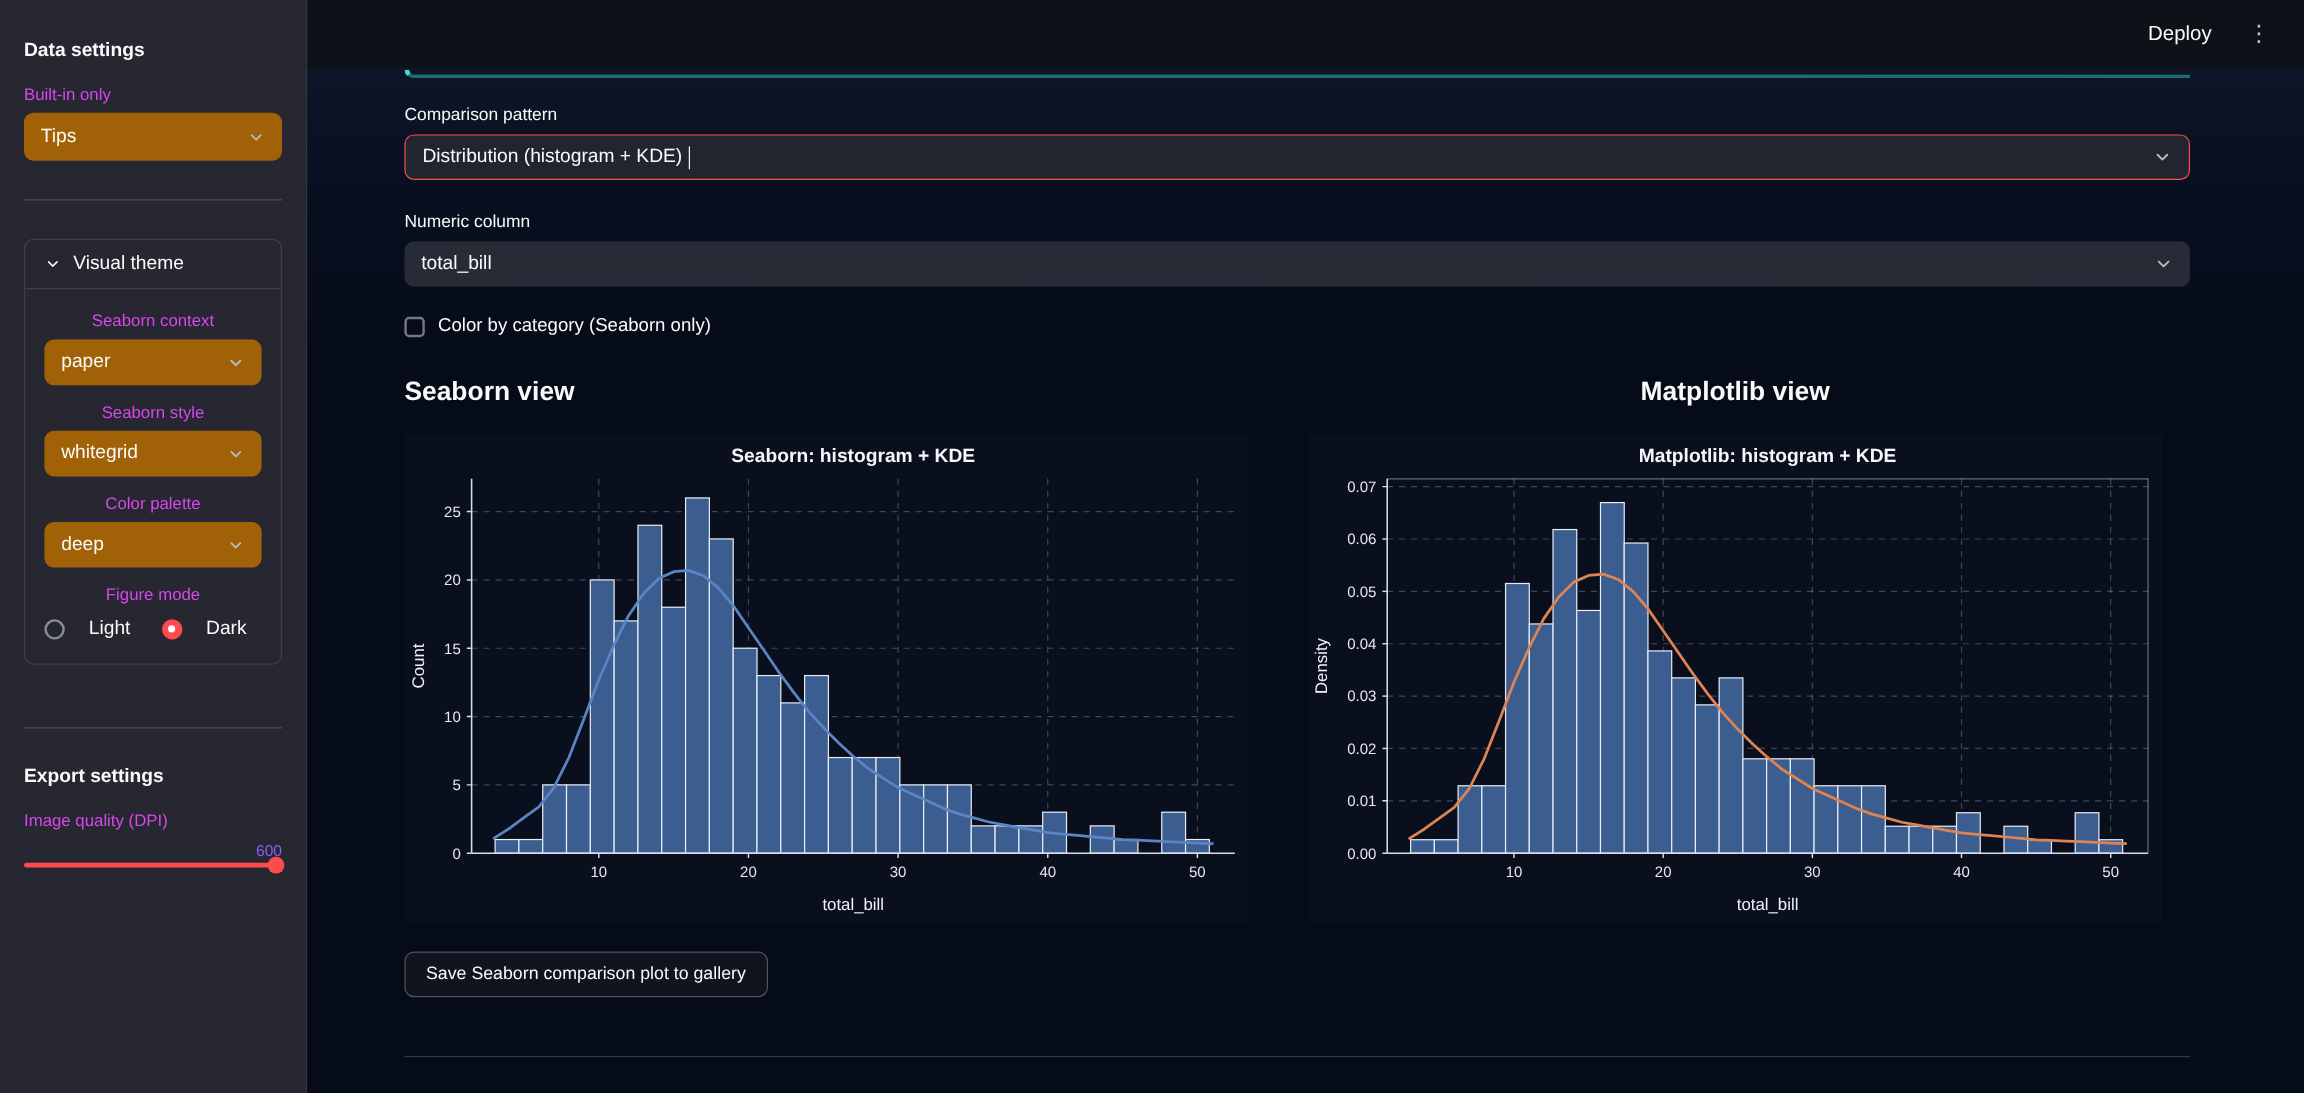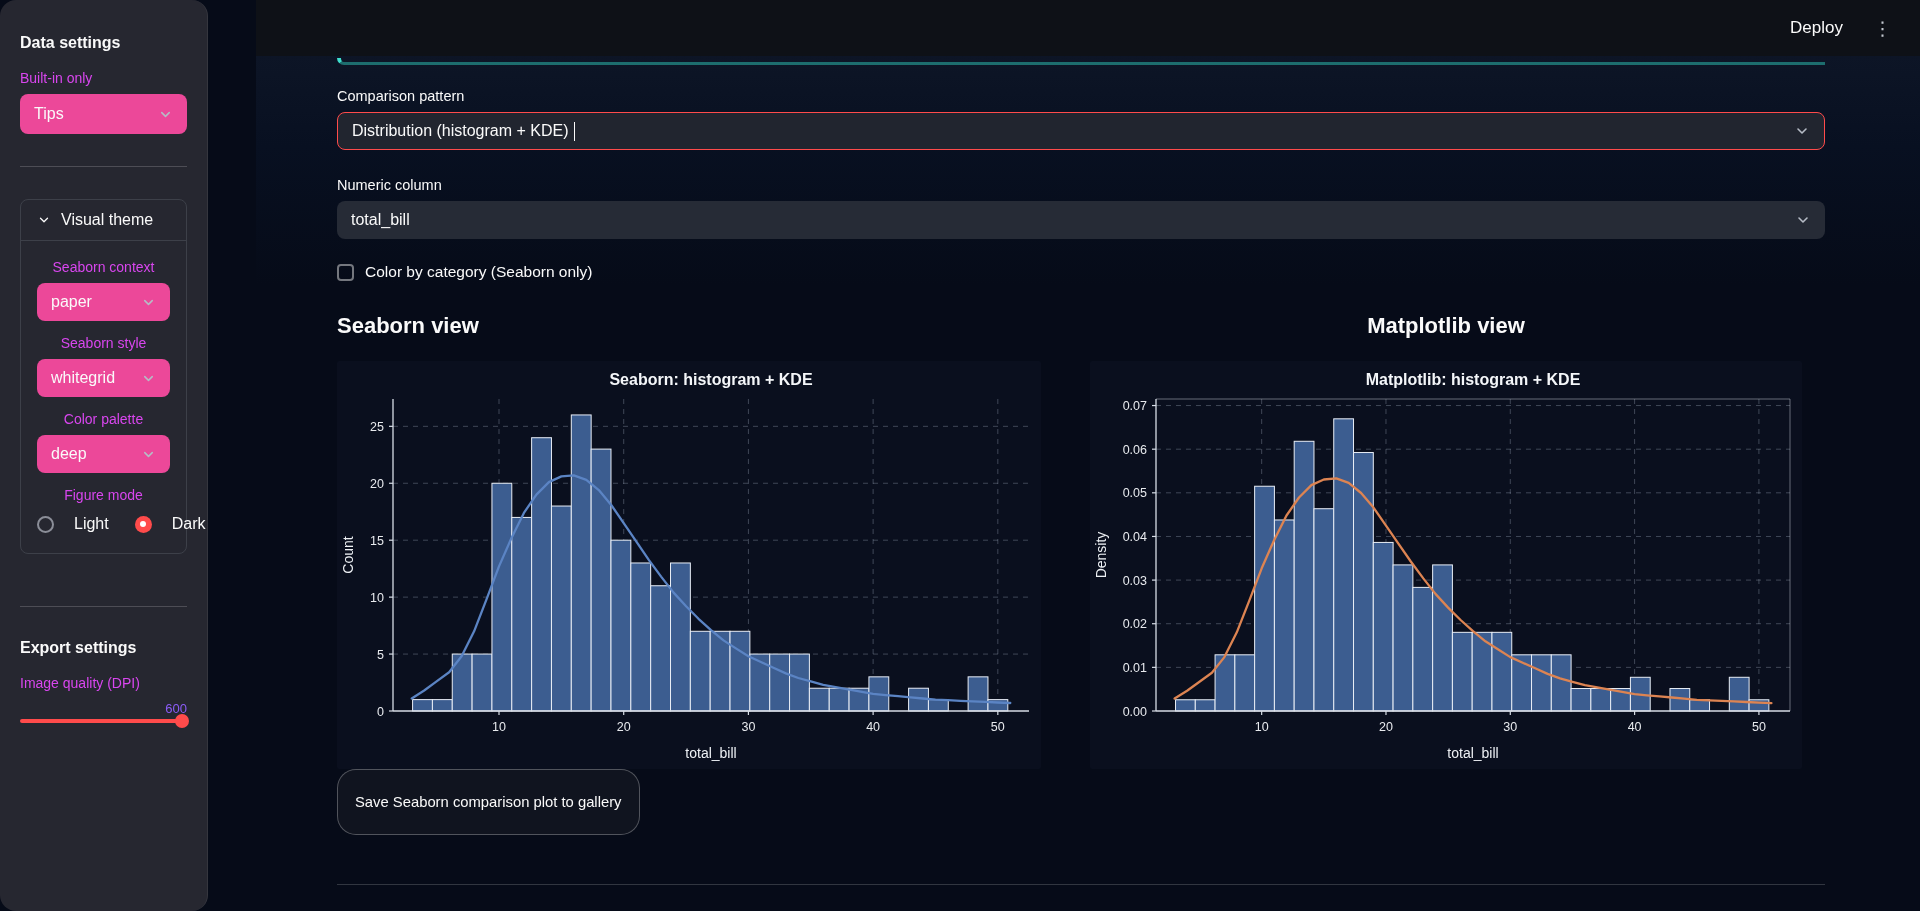--- a/index.html
+++ b/index.html
@@ -1,23 +1,23 @@
 <!DOCTYPE html>
 <html><head>
 <meta charset="utf-8">
 <style>
   html,body{margin:0;padding:0;background:#060b18;font-family:"Liberation Sans",sans-serif;color:#fafafa;}
   .canvas{position:relative;width:1920px;height:911px;overflow:hidden;background:#060b18;}
 
   
-  .sidebar{position:absolute;left:0;top:0;width:208px;height:911px;background:#262730;
-           border-right:1px solid rgba(255,255,255,.07);box-sizing:border-box;padding:34px 20px;z-index:3;border-radius:16px;}
+  .sidebar{position:absolute;left:0;top:0;width:256px;height:911px;background:#262730;
+           border-right:1px solid rgba(255,255,255,.07);box-sizing:border-box;padding:34px 20px;z-index:3;}
   .sb-title{font-size:16px;font-weight:bold;margin:0 0 18px 0;}
   .sb-label{font-size:14px;color:#d946ef;margin:0 0 8px 0;}
-  .sb-select{display:flex;align-items:center;justify-content:space-between;background:#ec4899;
+  .sb-select{display:flex;align-items:center;justify-content:space-between;background:#a16207;
              border-radius:8px;height:40px;padding:0 14px;font-size:16px;cursor:pointer;}
   .sb-select .chev{display:flex;align-items:center;}
   hr.sb-div{border:none;border-top:1px solid rgba(255,255,255,.18);margin:32px 0;}
   .expander{border:1px solid #3d4049;border-radius:8px;margin-top:2px;}
   .exp-head{display:flex;align-items:center;gap:10px;padding:11px 16px;font-size:16px;cursor:pointer;
             border-bottom:1px solid #3d4049;}
   .exp-body{padding:4px 16px 20px 16px;}
   .exp-body .sb-label{margin-top:14px;text-align:center;}
   .exp-body .sb-select{height:38px;}
   .radio-row{display:flex;gap:26px;margin-top:12px;align-items:center;}
@@ -52,22 +52,22 @@
   .text-cursor{display:inline-block;width:1.5px;height:19px;background:#fafafa;margin-left:5px;vertical-align:middle;}
   .checkbox-row{display:flex;align-items:flex-end;gap:11px;margin-top:24px;cursor:pointer;}
   .cbox{width:17px;height:17px;border:2px solid rgba(250,250,250,.45);border-radius:4px;box-sizing:border-box;background:transparent;}
   .cb-label{font-size:15.5px;}
   .cols{display:flex;gap:49px;margin-top:32px;}
   .col-l{width:704px;}
   .col-r{width:712px;text-align:center;}
   .view-h{font-size:22px;font-weight:bold;margin:0 0 22px 0;}
   svg.chart{display:block;background:transparent;}
   svg.chart text{font-family:"Liberation Sans",sans-serif;}
-  .save-btn{display:inline-block;background:#10141f;border:1px solid rgba(250,250,250,.28);
-            border-radius:19px;padding:24px 17px;font-size:14.8px;color:#fafafa;cursor:pointer;}
+  .save-btn{margin-top:24px;display:inline-block;background:#10141f;border:1px solid rgba(250,250,250,.28);
+            border-radius:8px;padding:10px 17px;font-size:14.8px;color:#fafafa;cursor:pointer;}
   hr.main-div{border:none;border-top:1px solid rgba(250,250,250,.18);margin:49px 0 0 0;}
   .chev svg{display:block;}
 </style>
 </head>
 <body>
 
 <div class="canvas">
 
   <aside class="sidebar">
     <h2 class="sb-title">Data settings</h2>

